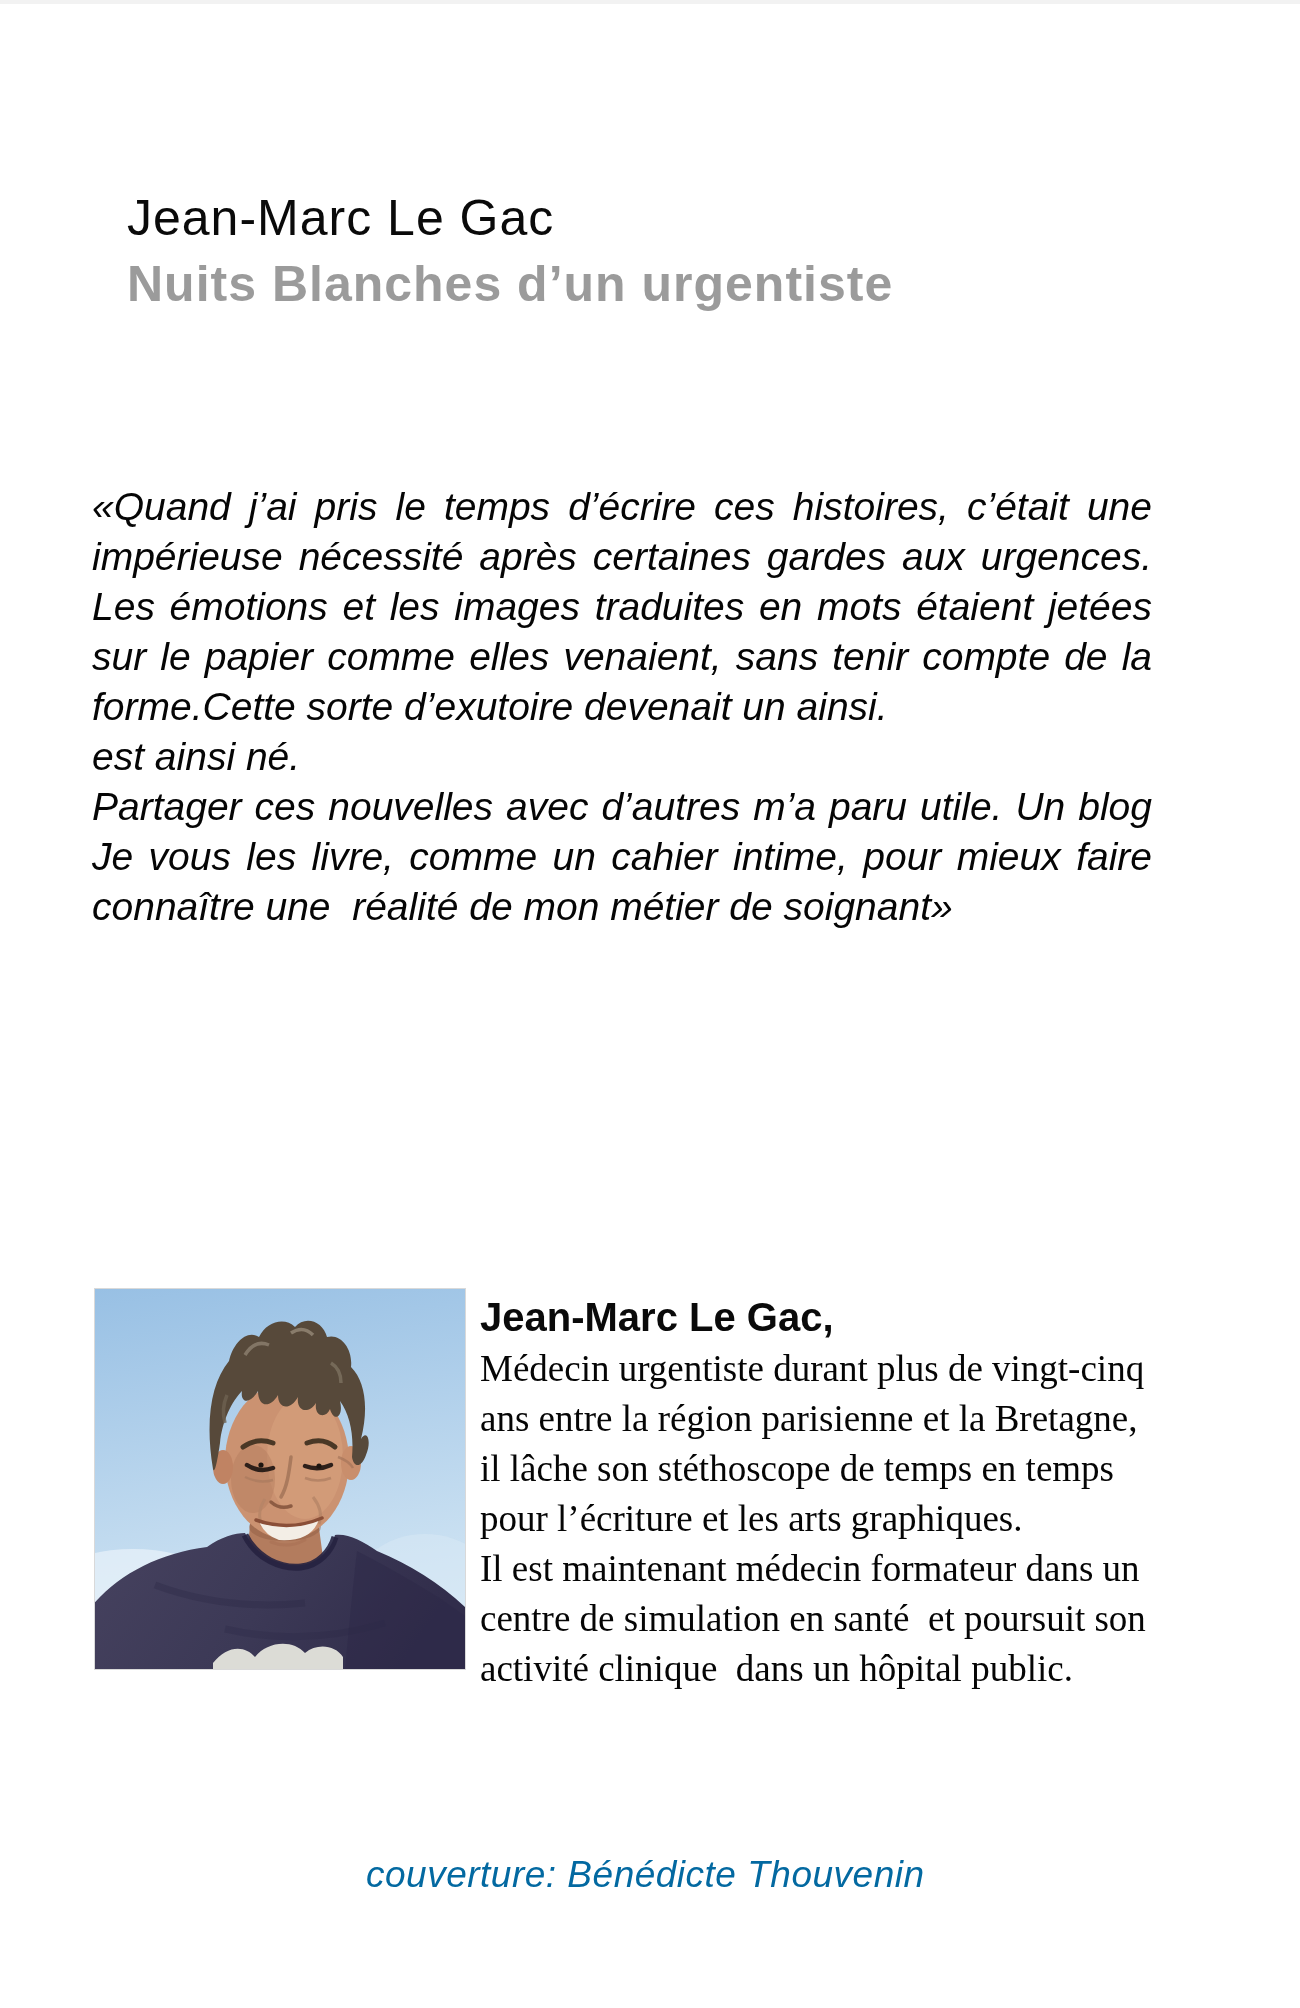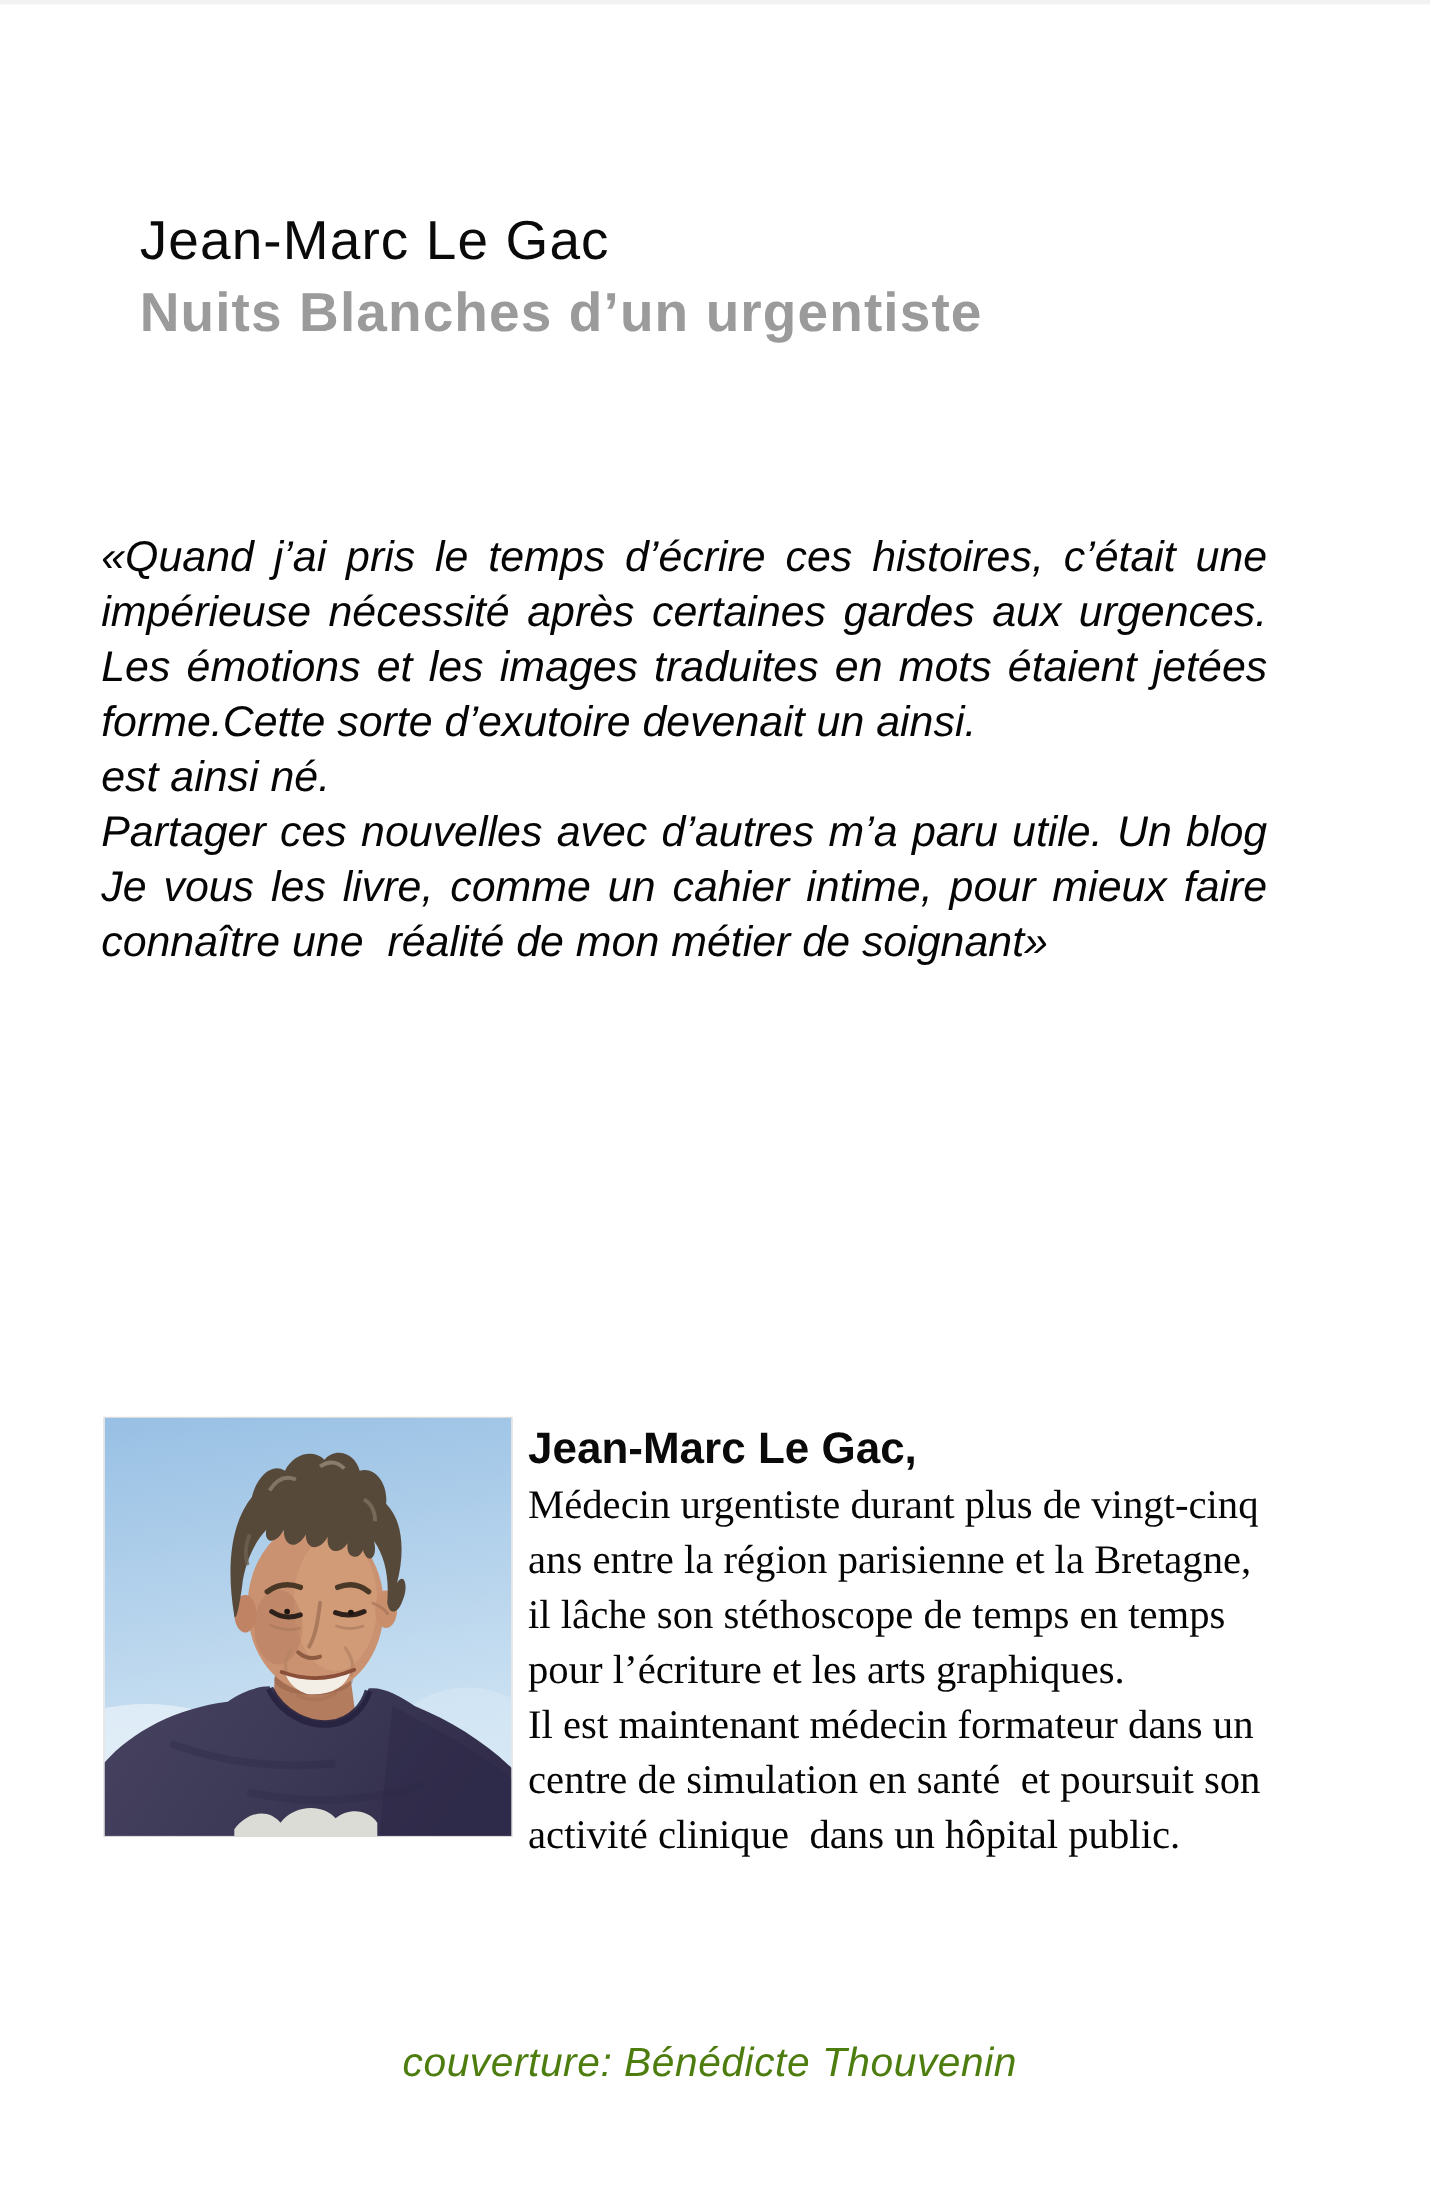--- a/index.html
+++ b/index.html
@@ -54,37 +54,38 @@
   .bio-line {
     font-family:Liberation Serif, serif;
     font-size:37px; line-height:50px; color:#050505;
     white-space:pre;
   }
 
   
   .footer-credit {
     position:absolute; left:366px; top:1850px;
     font-size:37px; font-style:italic; font-weight:500;
-    letter-spacing:0.5px; color:#4d7c0f; white-space:pre;
+    letter-spacing:0.5px; color:#0369a1; white-space:pre;
   }
 </style>
 </head>
 <body>
 
 <div class="page">
 
   <div class="header">
     <div class="author-name">Jean-Marc Le Gac</div>
     <div class="book-title">Nuits Blanches d’un urgentiste</div>
   </div>
 
   <div class="quote">
     <div class="q-line q-just">«Quand j’ai pris le temps d’écrire ces histoires,  c’était une</div>
     <div class="q-line q-just">impérieuse nécessité après certaines gardes aux urgences.</div>
     <div class="q-line q-just">Les émotions et les images traduites en mots  étaient  jetées</div>
+    <div class="q-line q-just">sur le papier comme elles venaient, sans tenir compte de la</div>
     <div class="q-line q-left">forme.Cette sorte d’exutoire devenait un ainsi.</div>
     <div class="q-line q-left">est ainsi né.</div>
     <div class="q-line q-just">Partager ces nouvelles avec d’autres  m’a paru utile. Un blog</div>
     <div class="q-line q-just">Je vous les livre, comme un  cahier intime, pour mieux faire</div>
     <div class="q-line q-left">connaître une  réalité de mon métier de soignant»</div>
   </div>
 
   <div class="photo">
     <svg viewBox="0 0 370 380" xmlns="http://www.w3.org/2000/svg">
       <defs>

